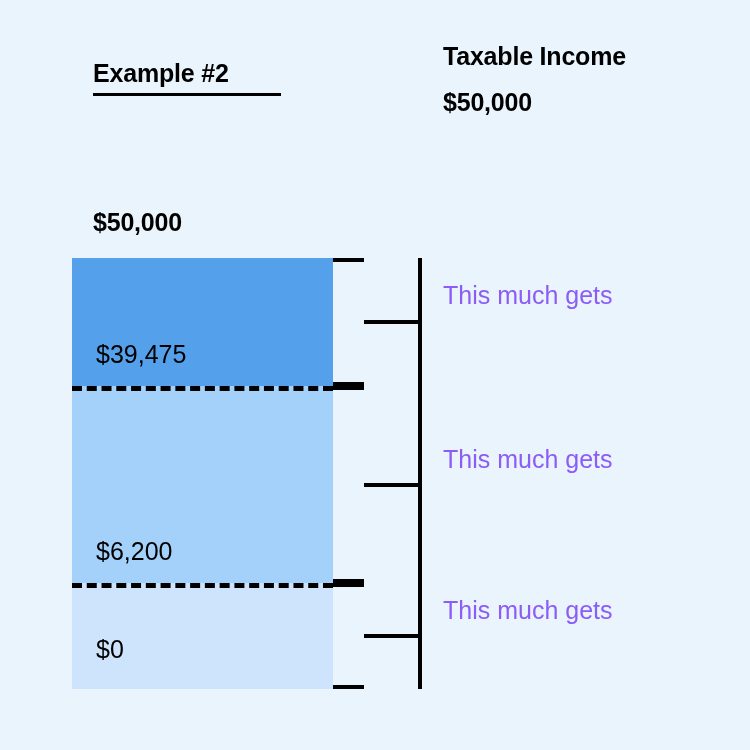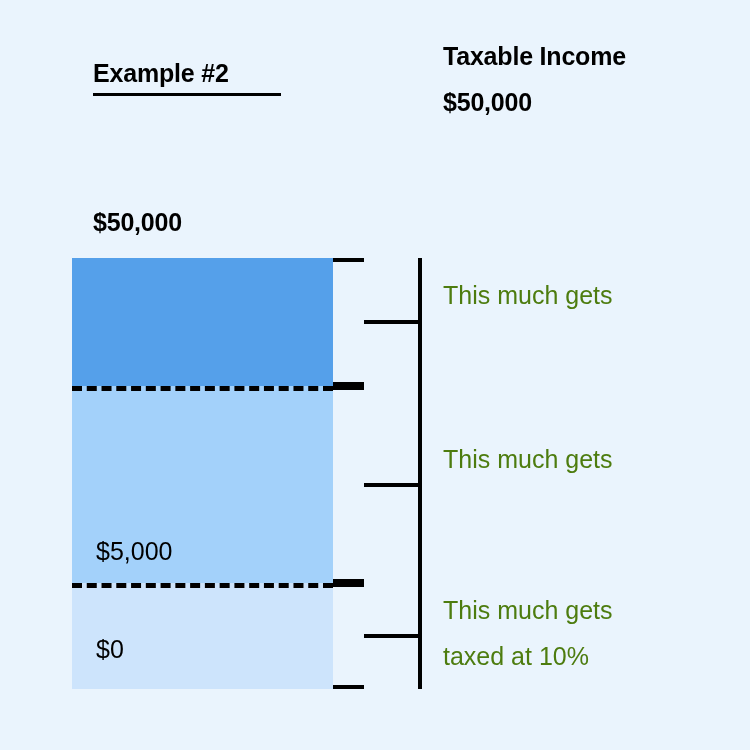--- a/index.html
+++ b/index.html
@@ -149,21 +149,21 @@
   .bracket-3 { top: 583px; height: 106px; width: 89px; }
 
   
   .annotation {
     position: absolute;
     left: 443px;
     font-size: 25px;
     font-weight: normal;
     line-height: 1.0;
     white-space: nowrap;
-    color: #4d7c0f;
+    color: #8b5cf6;
   }
   .annotation .line2 {
     display: block;
     margin-top: 21px;
   }
   .annotation-1 { top: 283px; }
   .annotation-2 { top: 447px; }
   .annotation-3 { top: 598px; }
 </style>
 </head>
@@ -182,21 +182,22 @@
   <div class="bar-total-label">$50,000</div>
 
   <div id="bar">
     <div class="bar-seg seg-top" style="background: rgb(85, 160, 234);"></div>
     <div class="bar-seg seg-middle" style="background: rgb(163, 209, 250);"></div>
     <div class="bar-seg seg-bottom" style="background: rgb(205, 228, 252);"></div>
 
     <div class="bar-divider divider-1"></div>
     <div class="bar-divider divider-2"></div>
 
-    <div class="bar-value value-2">$5,000</div>
+    <div class="bar-value value-1">$39,475</div>
+    <div class="bar-value value-2">$6,200</div>
     <div class="bar-value value-3">$0</div>
   </div>
 
   <div class="bracket bracket-1">
     <div class="arm arm-top"></div>
     <div class="arm arm-bottom"></div>
     <div class="spine"></div>
     <div class="stem"></div>
   </div>
   <div class="bracket bracket-2">
@@ -213,16 +214,15 @@
   </div>
 
   <div class="annotation annotation-1">
     <span>This much gets</span>
   </div>
   <div class="annotation annotation-2">
     <span>This much gets</span>
   </div>
   <div class="annotation annotation-3">
     <span>This much gets</span>
-    <span class="line2">taxed at 10%</span>
   </div>
 
 </div>
 
 </body></html>

